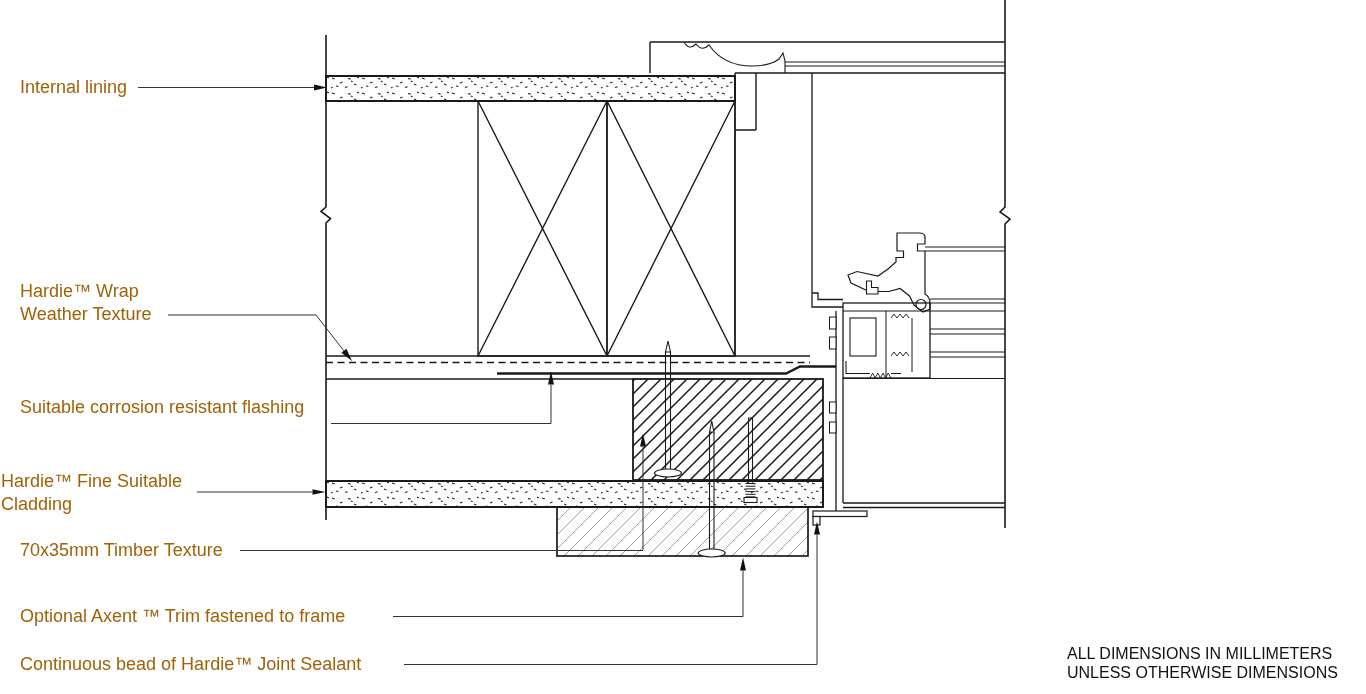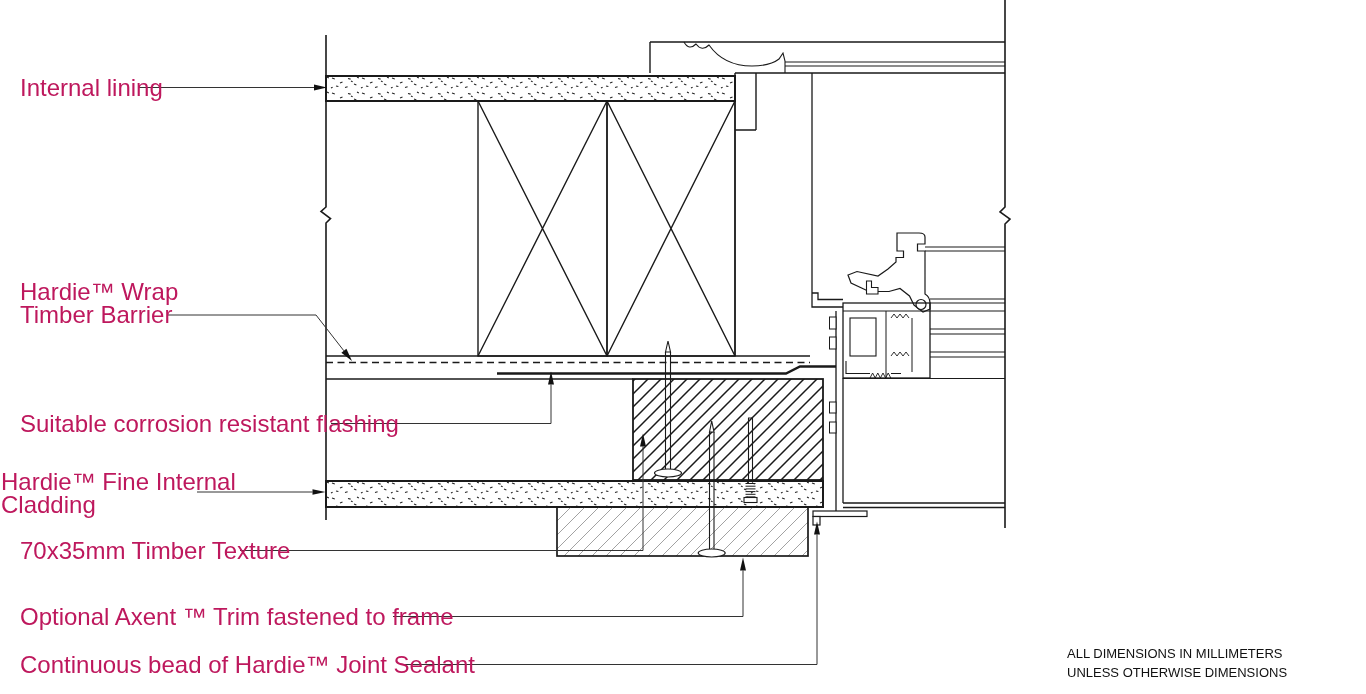--- a/index.html
+++ b/index.html
@@ -1,20 +1,20 @@
 <!DOCTYPE html>
 <html><head>
 <meta charset="utf-8">
 <style>
   html,body{margin:0;padding:0;background:#fff;}
   .stage{position:relative;width:1366px;height:694px;background:#fff;overflow:hidden;
          font-family:"Liberation Sans", sans-serif;color:#111;}
   .stage svg{position:absolute;left:0;top:0;}
-  .lbl{position:absolute;font-size:24px;line-height:23px;white-space:pre-line;color:#be185d;}
-  .note{position:absolute;font-size:13px;line-height:18.5px;color:#111;}
+  .lbl{position:absolute;font-size:18px;line-height:23px;white-space:pre-line;color:#a16207;}
+  .note{position:absolute;font-size:16px;line-height:18.5px;color:#111;}
 </style>
 </head>
 <body>
 
 <div class="stage">
 
 <svg width="1366" height="694" viewBox="0 0 1366 694">
   <defs>
     <pattern id="stipple" width="30" height="15" patternUnits="userSpaceOnUse">
       <g stroke="#222" stroke-width="1.1" fill="none">
@@ -151,23 +151,23 @@
     <polygon points="643,433.5 640,446.5 646,446.5" fill="#111" stroke="none"></polygon>
     <path d="M393,616.5 H743 V570.5"></path>
     <polygon points="743,557.5 740,570.5 746,570.5" fill="#111" stroke="none"></polygon>
     <path d="M404,664.5 H817 V534.5"></path>
     <polygon points="817,521.5 814,534.5 820,534.5" fill="#111" stroke="none"></polygon>
   </g>
 </svg>
 
 <div class="lbl" style="left:20px;top:76px">Internal lining</div>
 <div class="lbl" style="left:20px;top:280px">Hardie™ Wrap
-Timber Barrier</div>
-<div class="lbl" style="left:20px;top:412px">Suitable corrosion resistant flashing</div>
-<div class="lbl" style="left:1px;top:470px">Hardie™ Fine Internal
+Weather Texture</div>
+<div class="lbl" style="left:20px;top:396px">Suitable corrosion resistant flashing</div>
+<div class="lbl" style="left:1px;top:470px">Hardie™ Fine Suitable
 Cladding</div>
 <div class="lbl" style="left:20px;top:539px">70x35mm Timber Texture</div>
 <div class="lbl" style="left:20px;top:653px">Continuous bead of Hardie™ Joint Sealant</div>
 <div class="lbl" style="left:20px;top:605px">Optional Axent ™ Trim fastened to frame</div>
 
 <div class="note" style="left:1067px;top:645px">
   <div>ALL DIMENSIONS IN MILLIMETERS</div>
   <div>UNLESS OTHERWISE DIMENSIONS</div>
 </div>
 

